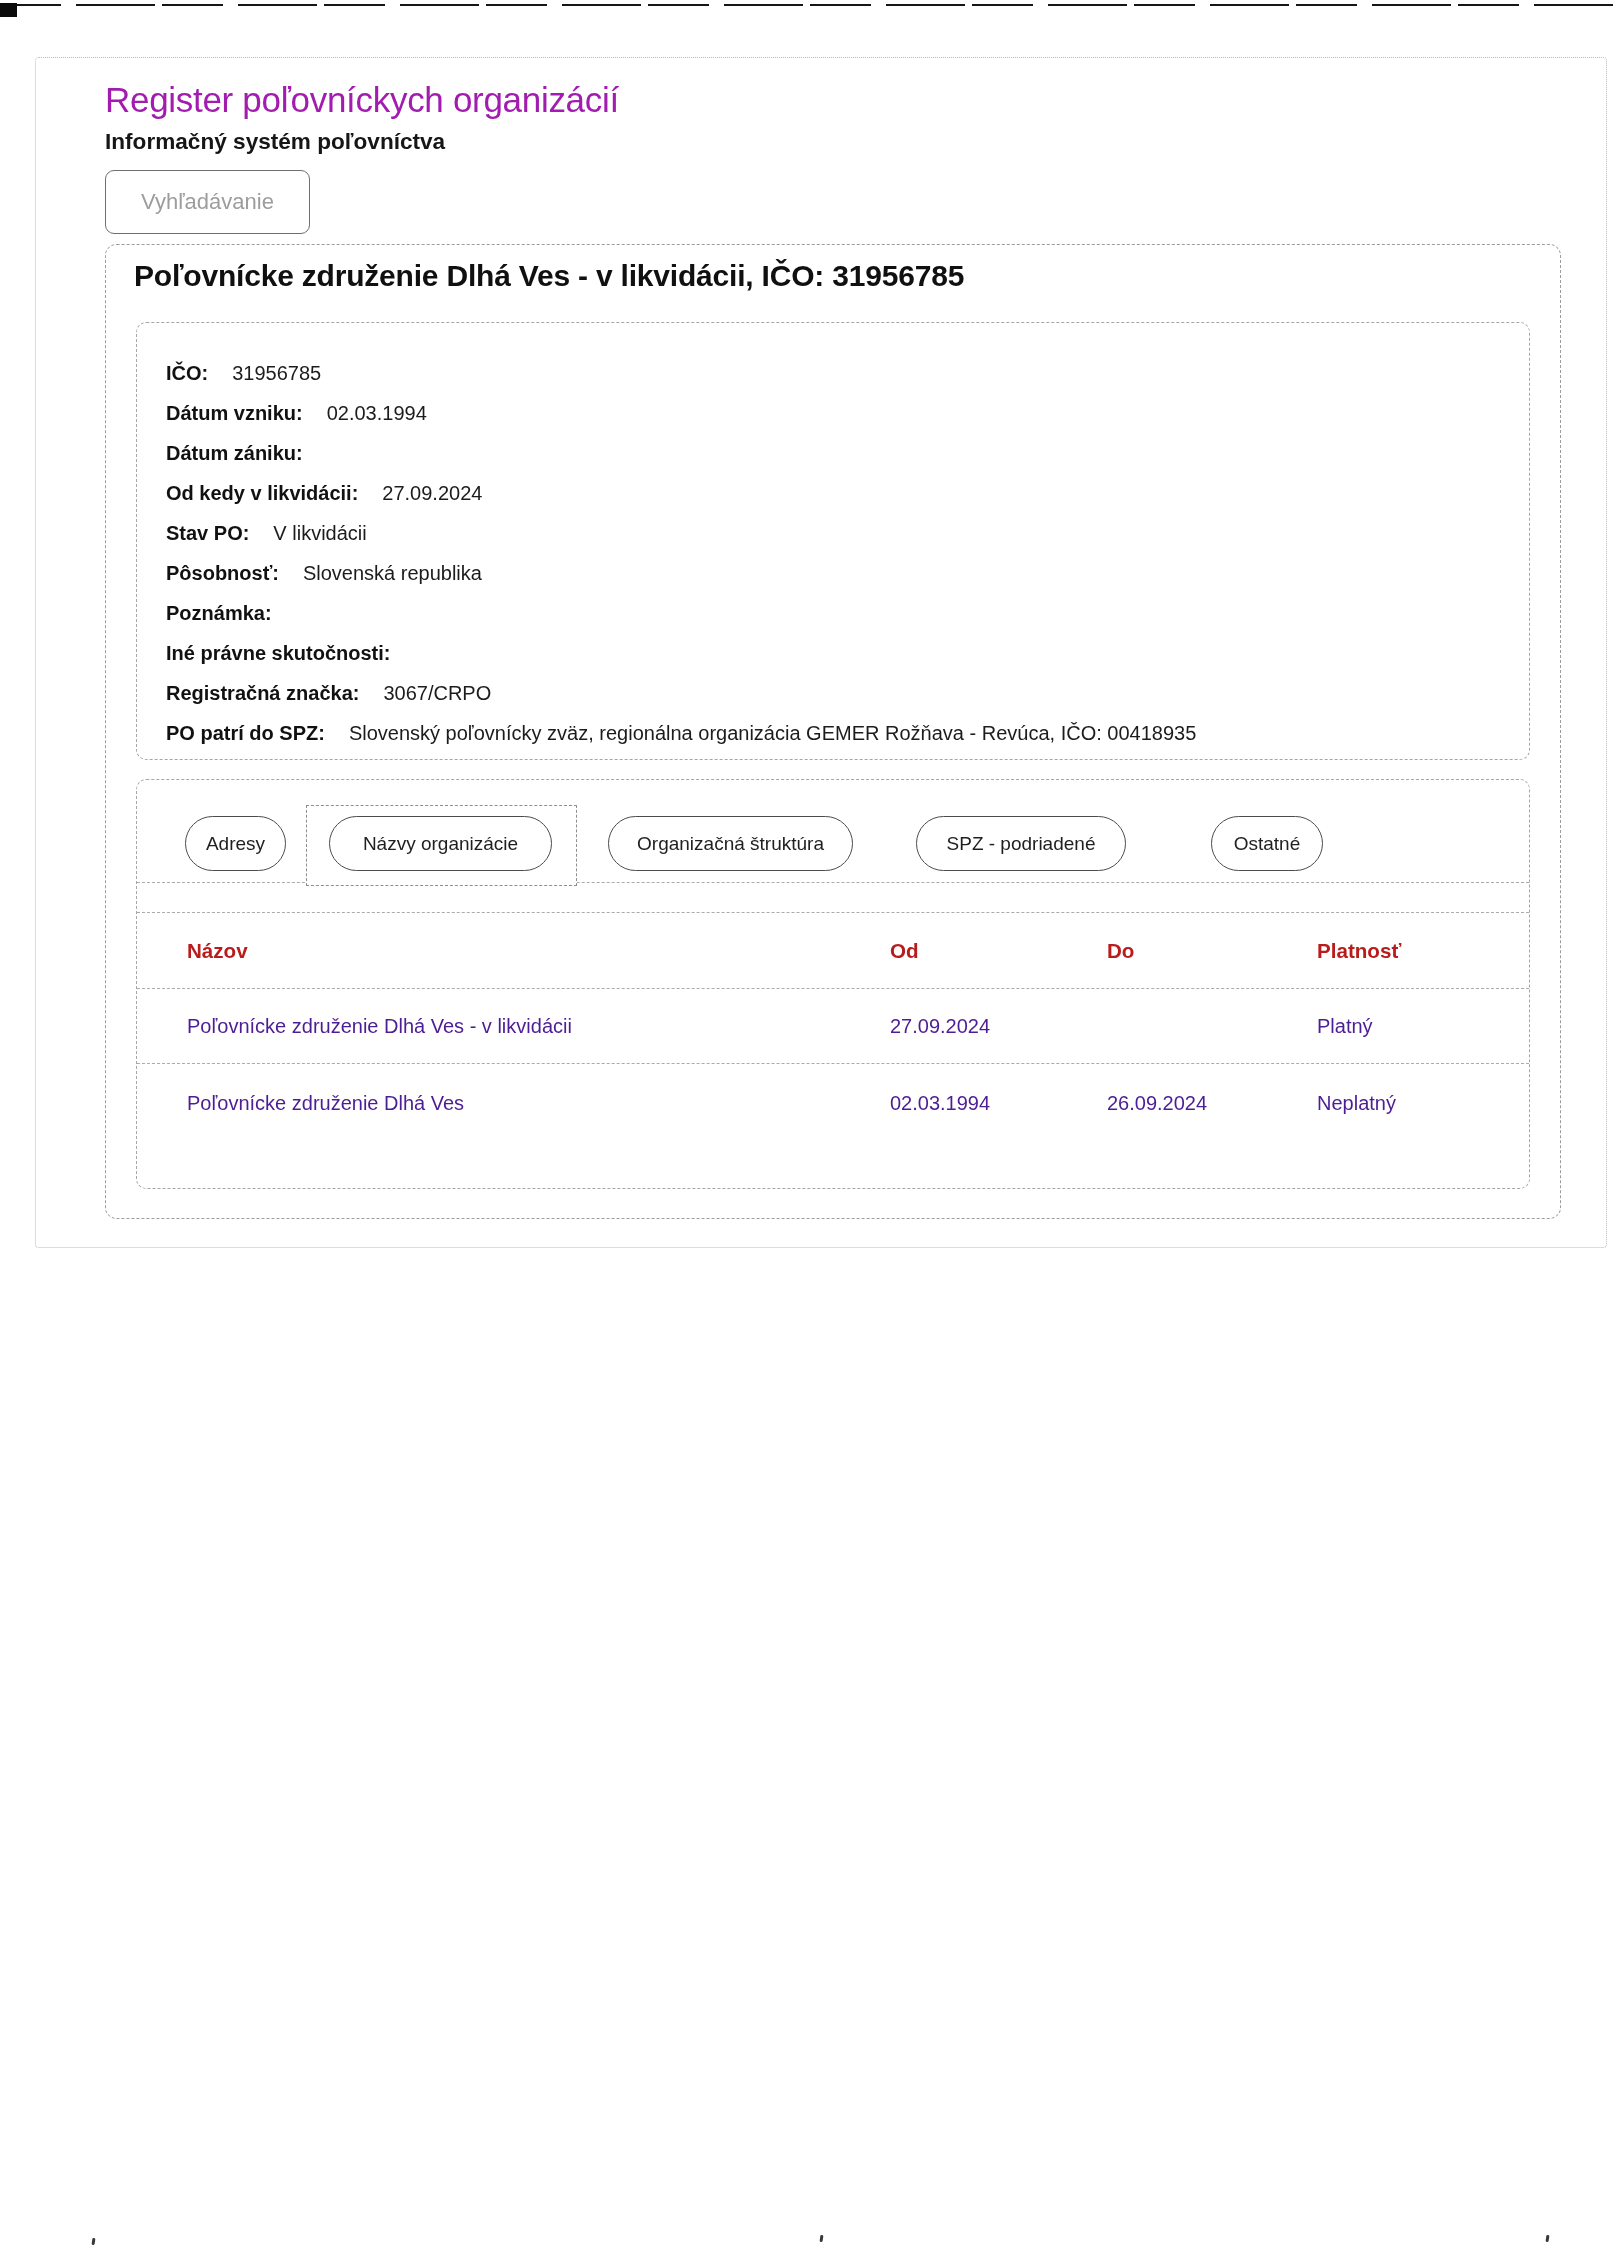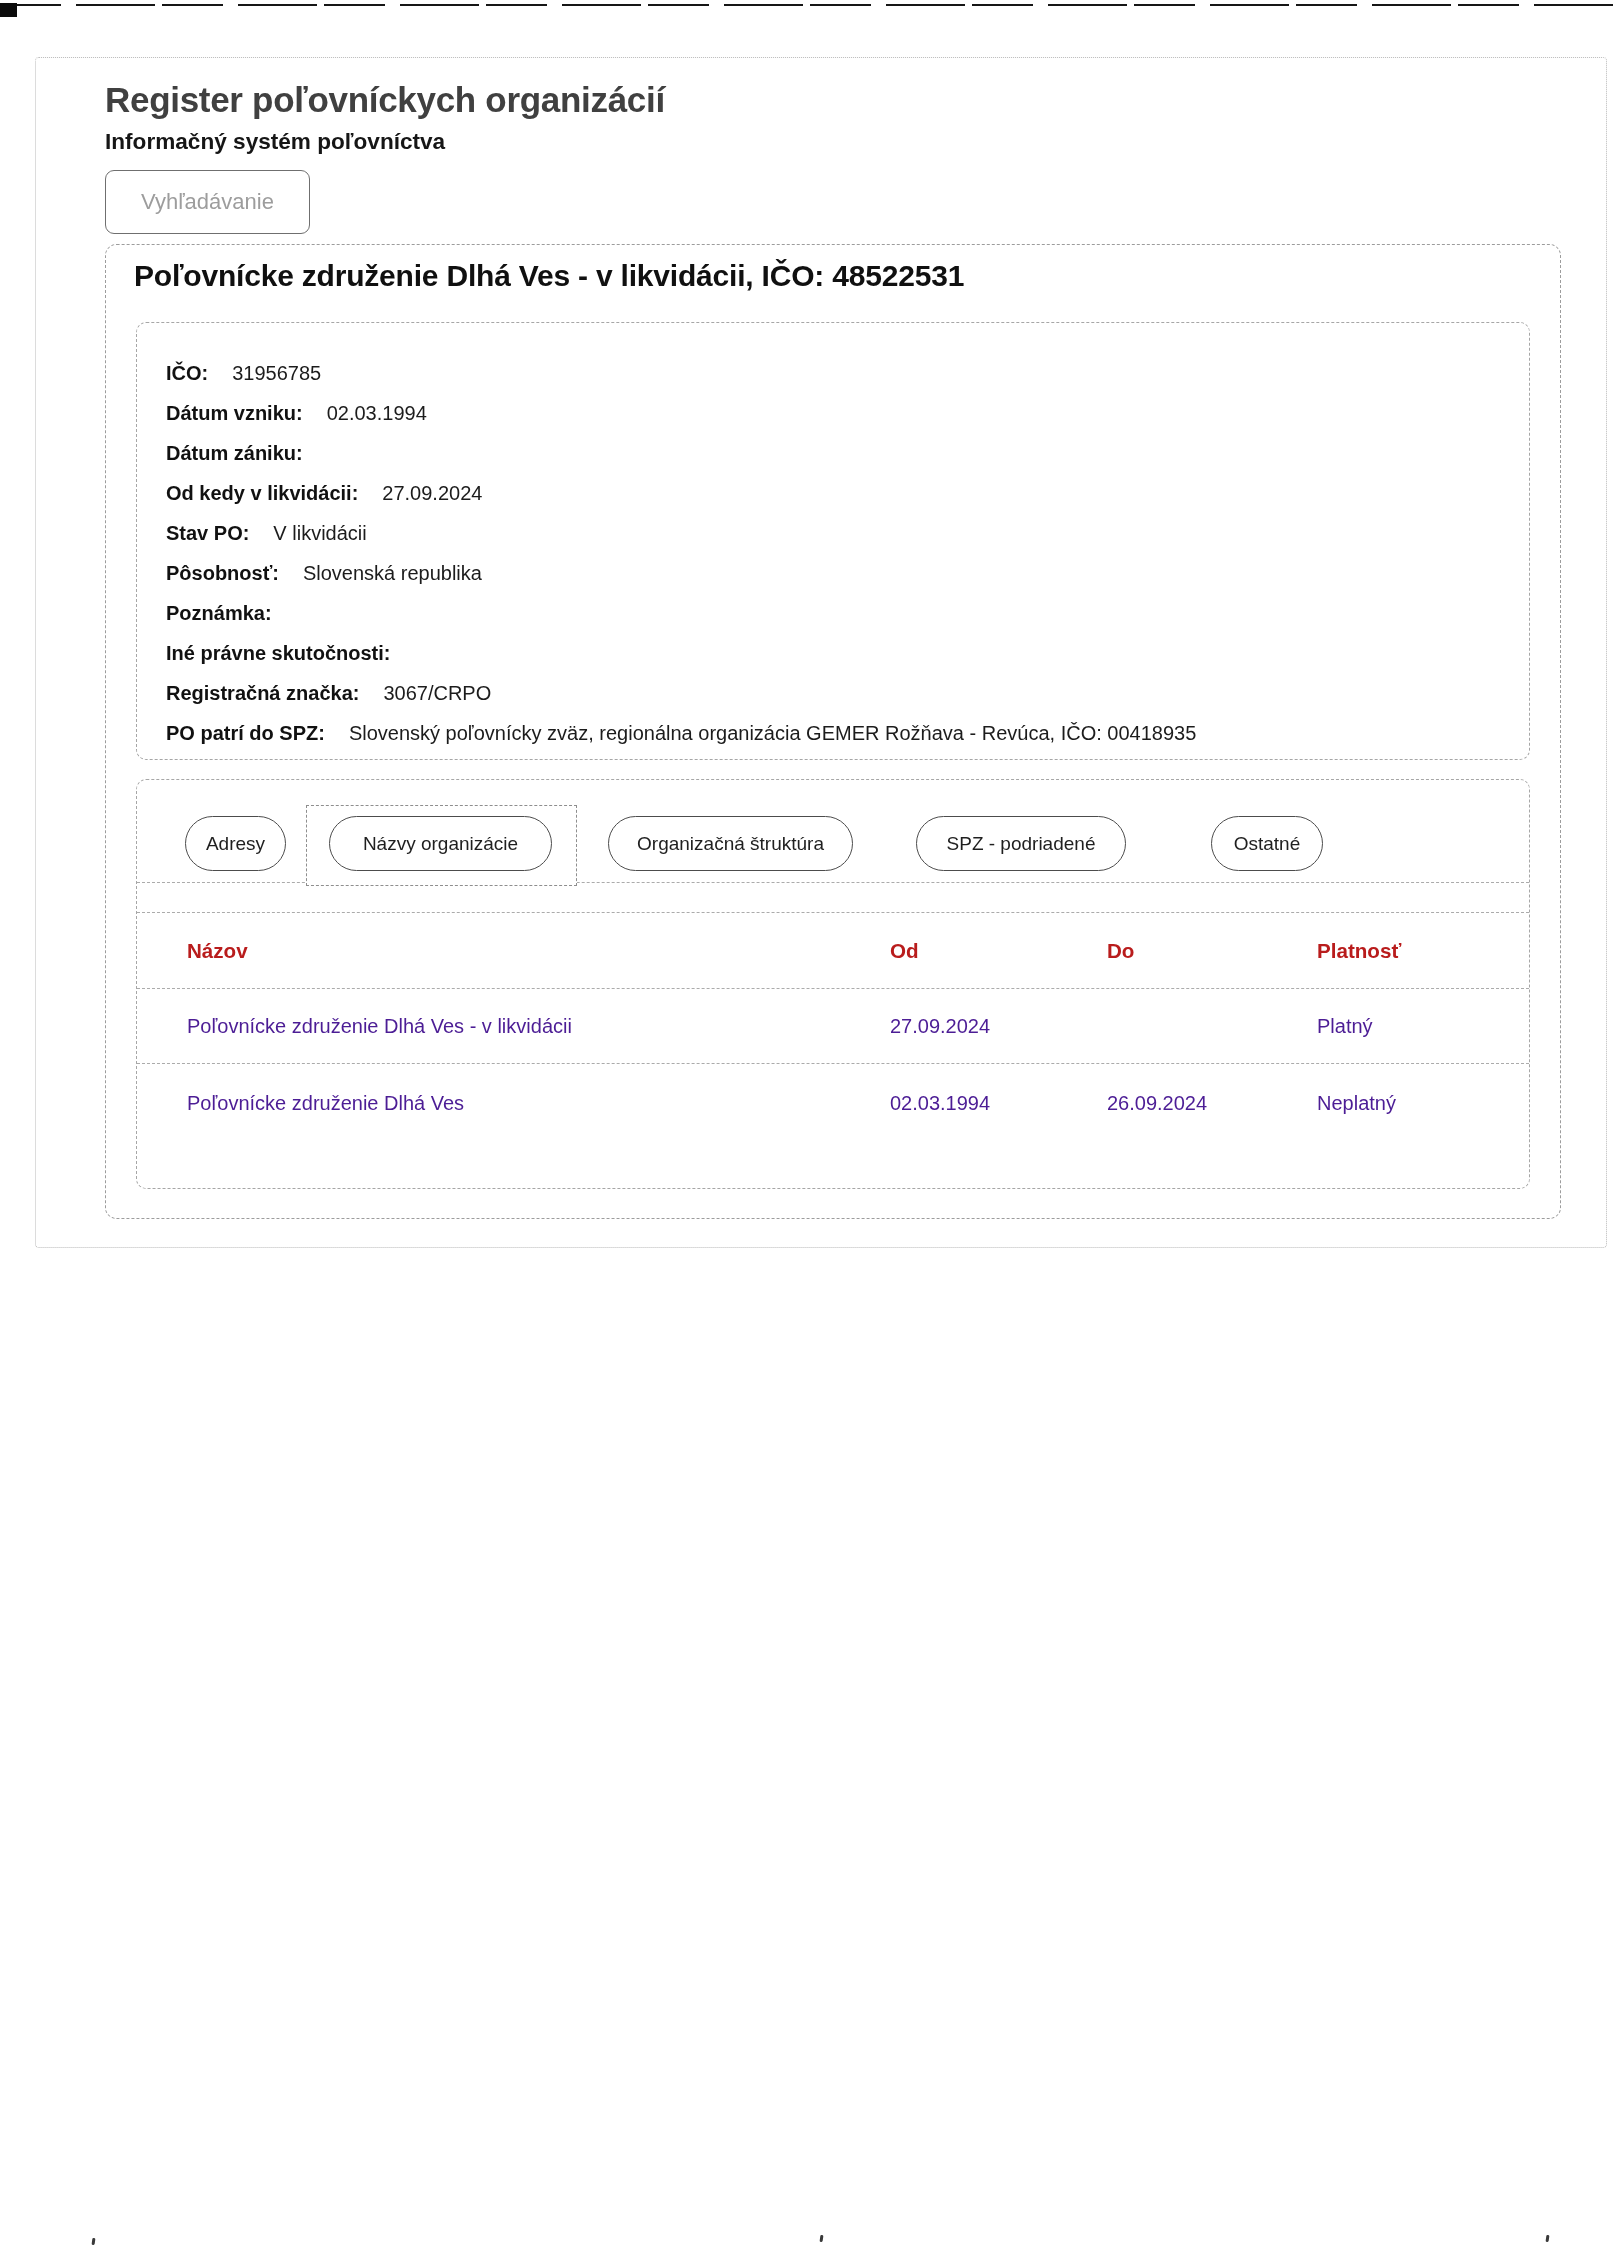--- a/index.html
+++ b/index.html
@@ -22,22 +22,22 @@
   .speck.s2{left:820px;top:2235px;}
   .speck.s3{left:1546px;top:2235px;}
   
   .sheet-frame{
     position:absolute;left:35px;top:57px;width:1570px;height:1189px;
     border:1.3px dotted #b9b9b9;border-radius:3.9px;
   }
   
   .hdr{position:absolute;left:105px;top:79px;}
   .hdr h1{
-    margin:0;font-size:35px;line-height:1.2;font-weight:700;
-    letter-spacing:-0.3px;color:#404040;
+    margin:0;font-size:35px;line-height:1.2;font-weight:400;
+    letter-spacing:-0.3px;color:#a21caf;
   }
   .hdr .subtitle{margin-top:7.7px;font-size:22.6px;font-weight:700;color:#161616;}
   .search-btn{
     position:absolute;left:105px;top:170px;width:205px;height:64px;
     background:#ffffff;border:1.9px solid #6f6f6f;border-radius:9px;
     font-family:inherit;font-size:22px;color:#9d9d9d;
     display:flex;align-items:center;justify-content:center;cursor:pointer;
   }
   
   .card{
@@ -103,21 +103,21 @@
 
   <header class="hdr">
     <h1>Register poľovníckych organizácií</h1>
     <div class="subtitle">Informačný systém poľovníctva</div>
   </header>
 
   <button class="search-btn">Vyhľadávanie</button>
 
   <section class="card">
 
-    <h2>Poľovnícke združenie Dlhá Ves - v likvidácii, IČO: 48522531</h2>
+    <h2>Poľovnícke združenie Dlhá Ves - v likvidácii, IČO: 31956785</h2>
 
     <div class="details">
       <div class="drow">
         <span class="dlabel">IČO:</span>
         <span class="dvalue">31956785</span>
       </div>
       <div class="drow">
         <span class="dlabel">Dátum vzniku:</span>
         <span class="dvalue">02.03.1994</span>
       </div>

